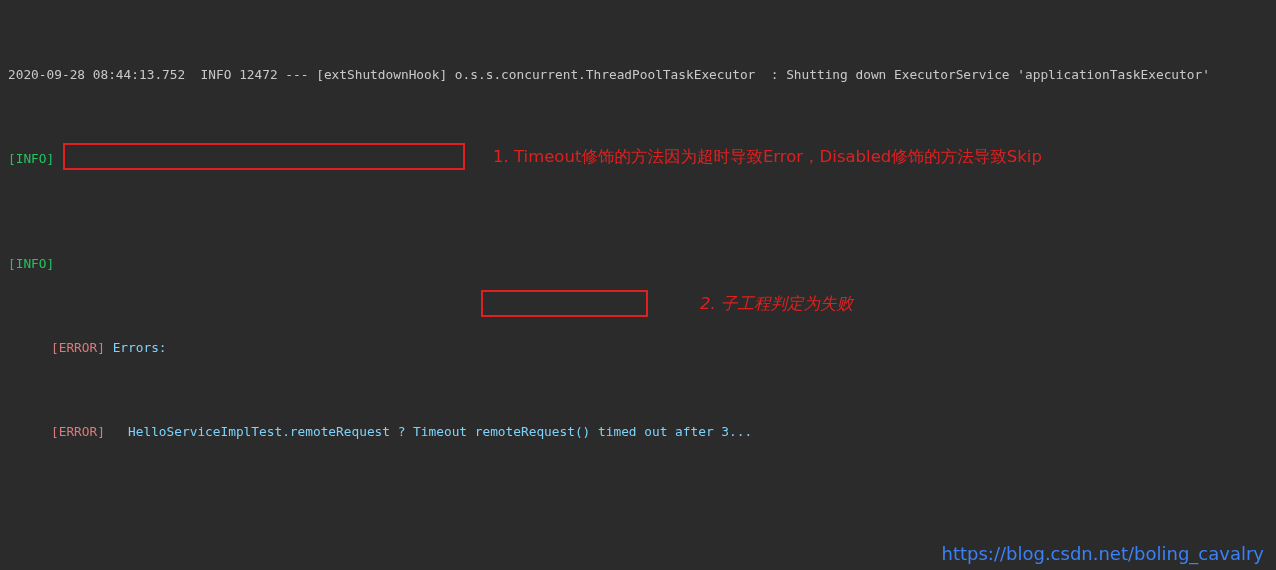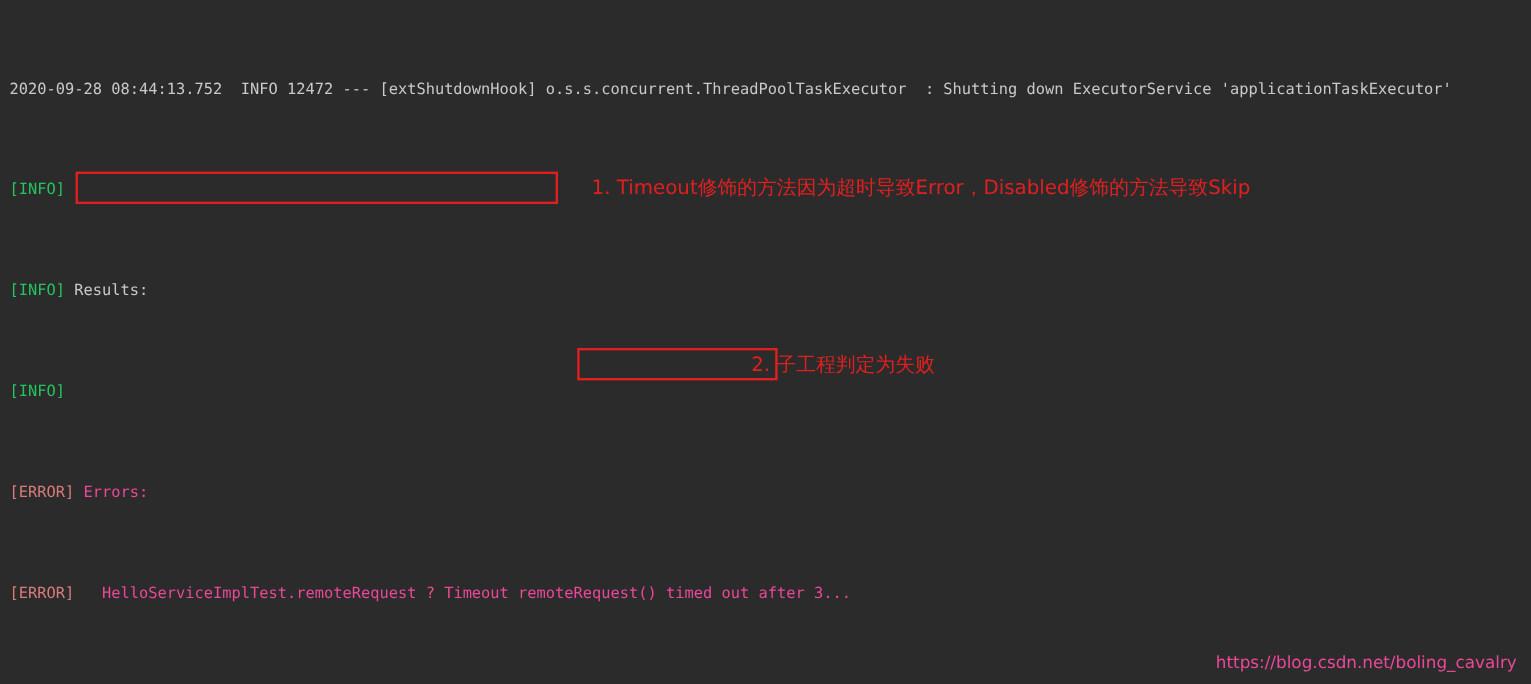--- a/index.html
+++ b/index.html
@@ -22,23 +22,23 @@
     left: 8px;
     top: 1px;
     white-space: pre;
   }
   .line {
     height: 21px;
     white-space: pre;
     color: #c8c8c8;
   }
   .info   { color: #22c55e; }
-  .error  { color: #d97b7b; }
+  .error  { color: #d97b7b; margin-left: 43px; }
   .txt    { color: #c9c9c9; }
-  .etxt   { color: #ec4899; }
+  .etxt   { color: #7dd3fc; }
 
   
   .redbox {
     position: absolute;
     border: 2px solid #e02020;
     box-sizing: border-box;
     pointer-events: none;
   }
   #box-tests {
     left: 63px;
@@ -53,44 +53,43 @@
     height: 27px;
   }
   .annotation {
     position: absolute;
     color: #e02020;
     font-family: "DejaVu Sans", "Liberation Sans", sans-serif;
     font-size: 16.5px;
     white-space: nowrap;
   }
   #ann-1 { left: 493px; top: 146px; }
-  #ann-2 { left: 626px; top: 293px; }
+  #ann-2 { left: 700px; top: 293px; font-style: italic; }
 
   #watermark {
     position: absolute;
     right: 12px;
     bottom: 6px;
-    color: #ec4899;
+    color: #3b82f6;
     font-family: "DejaVu Sans", "Liberation Sans", sans-serif;
-    font-size: 14px;
+    font-size: 18px;
     white-space: nowrap;
   }
 </style>
 </head>
 <body>
 
 <div id="terminal">
 
   <div id="log">
 
     <div class="line"><span class="txt">2020-09-28 08:44:13.752  INFO 12472 --- [extShutdownHook] o.s.s.concurrent.ThreadPoolTaskExecutor  : Shutting down ExecutorService 'applicationTaskExecutor'</span></div>
 
     <div class="line"><span class="info">[INFO]</span></div>
 
-    <div class="line"><span class="info">[INFO]</span><span class="txt"> Results:</span></div>
 
     <div class="line"><span class="info">[INFO]</span></div>
 
     <div class="line"><span class="error">[ERROR]</span><span class="etxt"> Errors:</span></div>
 
     <div class="line"><span class="error">[ERROR]</span><span class="etxt">   HelloServiceImplTest.remoteRequest ? Timeout remoteRequest() timed out after 3...</span></div>
 
     <div class="line"></div>
 
     

